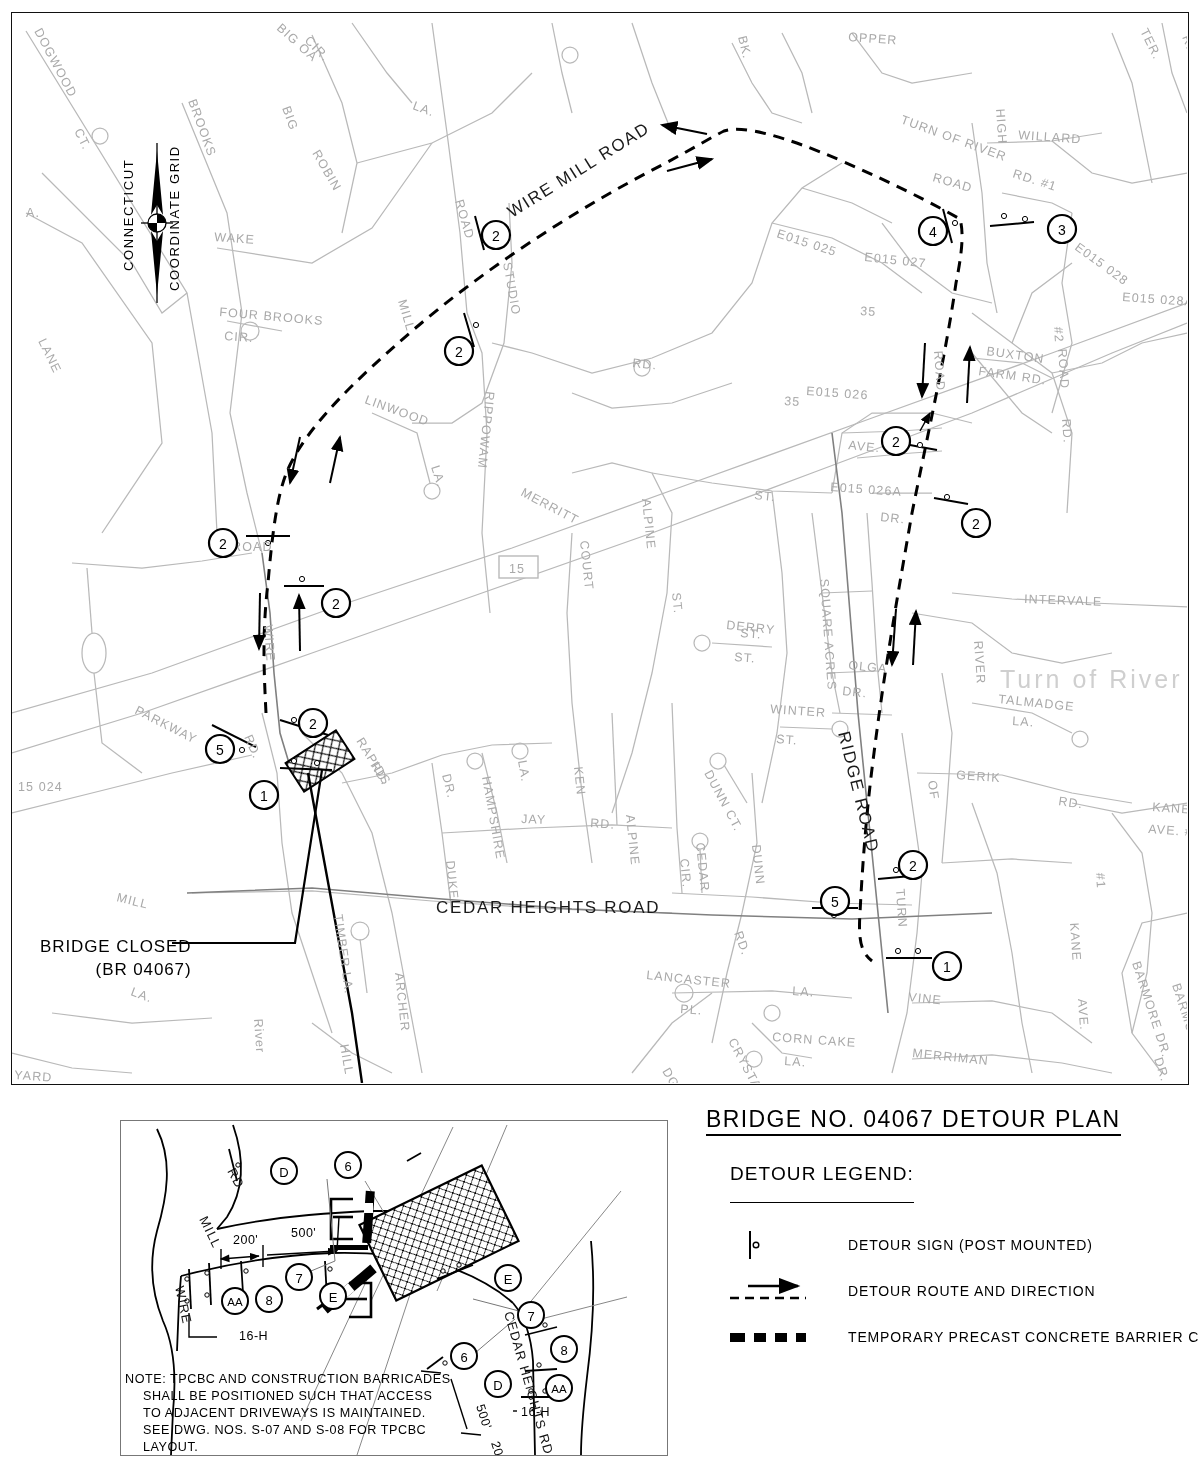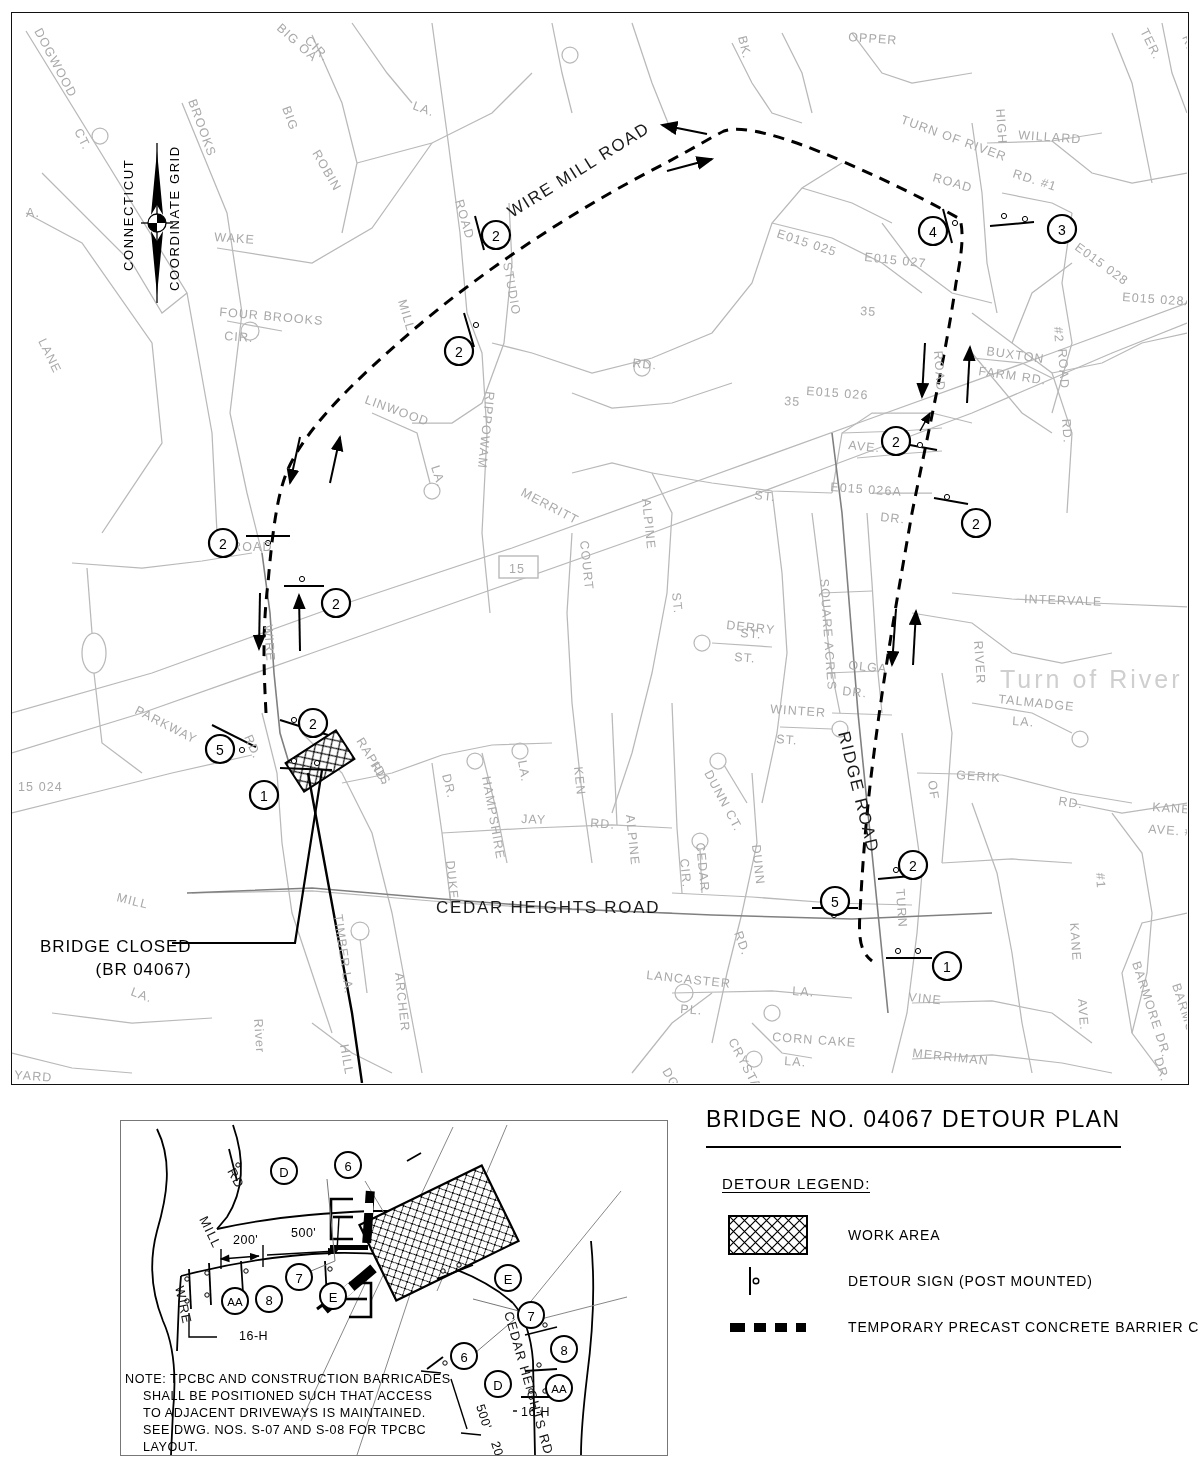--- a/index.html
+++ b/index.html
@@ -14,24 +14,24 @@
   #map-svg{position:absolute;left:0;top:0;}
 
   
   #inset-frame{left:120px;top:1120px;width:548px;height:336px;
                border:1.4px solid #777;box-sizing:border-box;overflow:hidden;background:#fff;}
   #inset-svg{position:absolute;left:0;top:0;}
 
   
   #title-block{left:706px;top:1106px;width:490px;}
   .sheet-title{font-size:23px;letter-spacing:1.4px;white-space:nowrap;
-               border-bottom:2.2px solid #000;display:inline-block;padding-bottom:13px;}
-  .legend-title{font-size:15px;letter-spacing:1.1px;white-space:nowrap;
-                border-bottom:1.7px solid #000;display:inline-block;padding-bottom:0px;
-                margin-top:27px;margin-left:16px;}
+               border-bottom:2.2px solid #000;display:inline-block;padding-bottom:1px;}
+  .legend-title{font-size:19px;letter-spacing:1.1px;white-space:nowrap;
+                border-bottom:1.7px solid #000;display:inline-block;padding-bottom:17px;
+                margin-top:27px;margin-left:24px;}
 
   #legend-rows{margin-top:19px;margin-left:12px;}
   .legend-row{display:flex;align-items:center;min-height:46px;}
   .legend-sym{width:120px;flex:0 0 120px;display:flex;align-items:center;justify-content:flex-start;
               padding-left:10px;}
   .legend-text{font-size:14px;letter-spacing:0.85px;line-height:1.30;white-space:nowrap;}
 
   
   #bridge-callout{left:40px;top:936px;font-size:17px;letter-spacing:0.9px;line-height:1.35;text-align:right;}
 
@@ -684,46 +684,46 @@
 </div>
 
 <div class="abs" id="title-block">
 
   <div class="sheet-title">BRIDGE NO. 04067 DETOUR PLAN</div>
 
   <div class="legend-title">DETOUR LEGEND:</div>
 
   <div id="legend-rows">
 
-    <div class="legend-row">
-      <div class="legend-sym">
-        <svg width="80" height="40" viewBox="0 0 80 40">
-          <defs>
-            <pattern id="lx" width="11" height="11" patternUnits="userSpaceOnUse">
-              <rect width="11" height="11" fill="#fff"></rect>
-              <path d="M0 0 L11 11 M11 0 L0 11" stroke="#000" stroke-width="1.2"></path>
-            </pattern>
-          </defs>
-          <rect x="1" y="1" width="78" height="38" fill="url(#lx)" stroke="#000" stroke-width="2"></rect>
-        </svg>
-      </div>
-      <div class="legend-text">WORK AREA</div>
-    </div>
 
     <div class="legend-row">
       <div class="legend-sym">
         <svg width="80" height="40" viewBox="0 0 80 40">
           <line x1="22" y1="6" x2="22" y2="34" stroke="#000" stroke-width="2"></line>
           <circle cx="28" cy="20" r="2.8" fill="#fff" stroke="#000" stroke-width="1.4"></circle>
         </svg>
       </div>
       <div class="legend-text">DETOUR SIGN (POST MOUNTED)</div>
     </div>
 
 
+    <div class="legend-row">
+      <div class="legend-sym">
+        <svg width="86" height="30" viewBox="0 0 86 30">
+          <defs>
+            <marker id="lar" markerWidth="10" markerHeight="10" refX="8" refY="3.4" orient="auto">
+              <path d="M0,0 L9,3.4 L0,6.8 z" fill="#000"></path>
+            </marker>
+          </defs>
+          <line x1="20" y1="10" x2="70" y2="10" stroke="#000" stroke-width="2.4" marker-end="url(#lar)"></line>
+          <line x1="2" y1="22" x2="78" y2="22" stroke="#000" stroke-width="2.6" stroke-dasharray="9 6"></line>
+        </svg>
+      </div>
+      <div class="legend-text">DETOUR ROUTE AND DIRECTION</div>
+    </div>
 
     <div class="legend-row">
       <div class="legend-sym">
         <svg width="86" height="22" viewBox="0 0 86 22">
           <rect x="2" y="7" width="76" height="9" fill="#000"></rect>
           <rect x="17" y="7" width="9" height="9" fill="#fff"></rect>
           <rect x="38" y="7" width="9" height="9" fill="#fff"></rect>
           <rect x="59" y="7" width="9" height="9" fill="#fff"></rect>
         </svg>
       </div>

